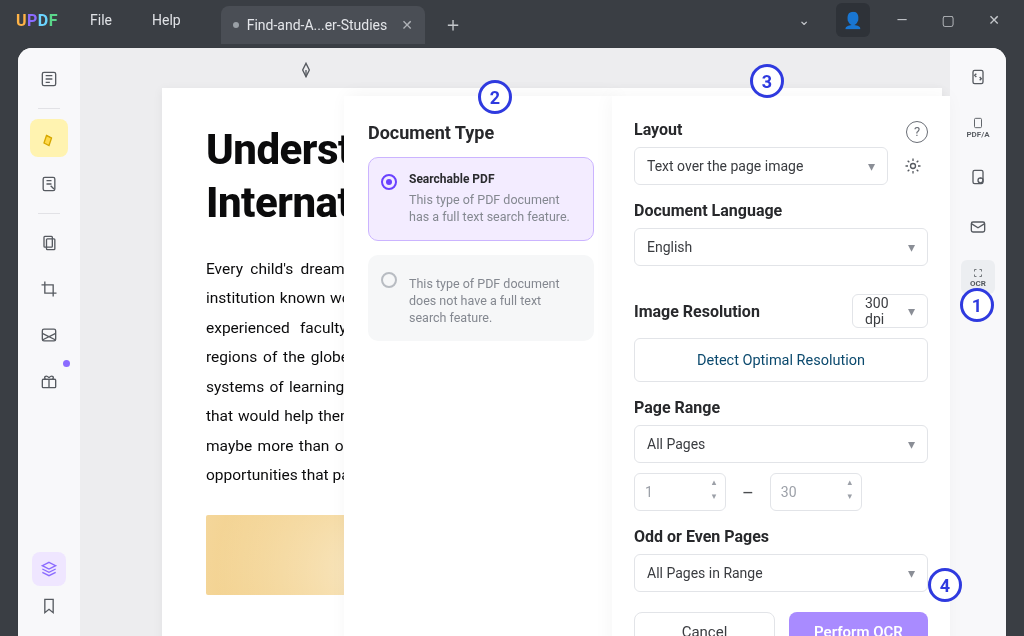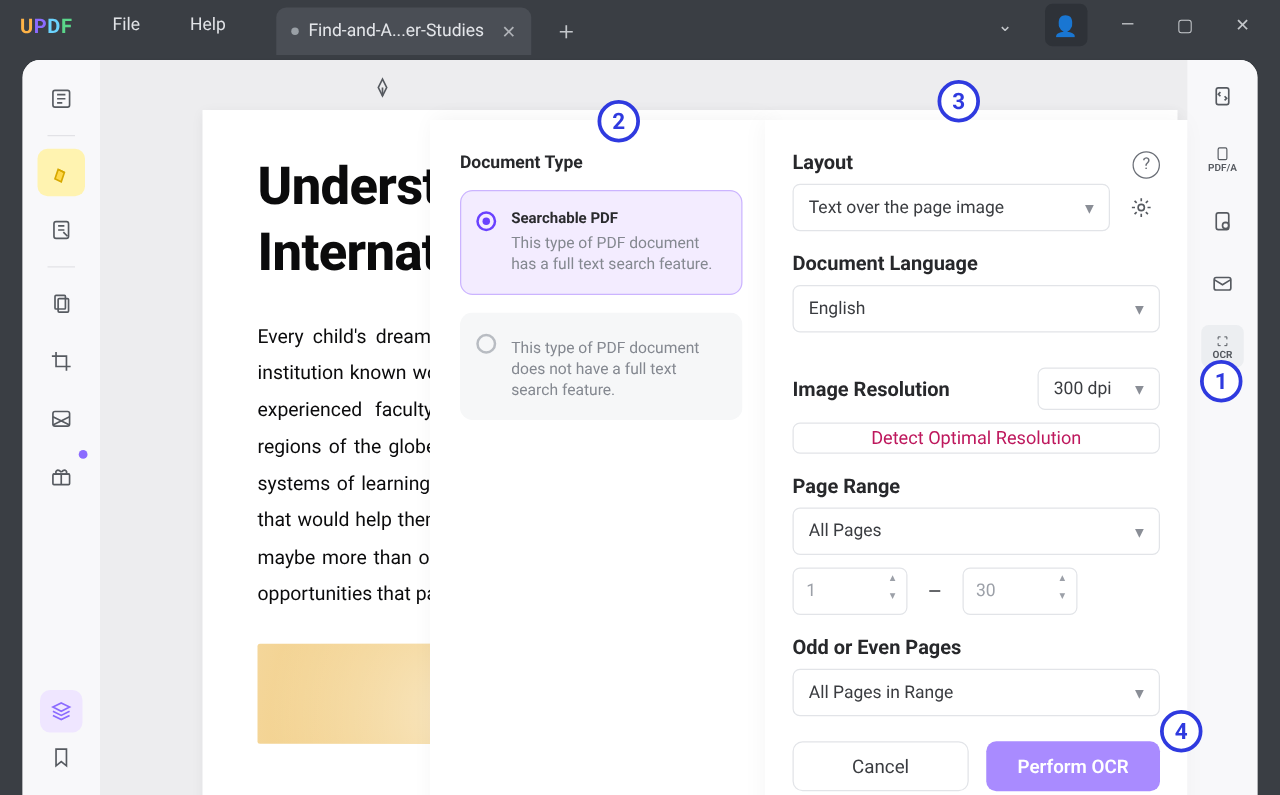--- a/index.html
+++ b/index.html
@@ -42,40 +42,40 @@
   .heading { font-size:42px; font-weight:800; line-height:1.25; color:#0b0b0c; letter-spacing:-0.5px; }
   .body-text { margin-top:26px; font-size:15.5px; line-height:1.9; color:#0b0b0c; max-width:560px; text-align:justify;}
   .photo { margin-top:24px; width:560px; height:80px; background:linear-gradient(100deg,#f4d69a 0%, #f0c66f 30%, #e0b988 55%, #f7e4c6 80%, #efe1bf 100%); border-radius:2px; position:relative; overflow:hidden;}
   .photo::after{content:"";position:absolute;inset:0;background:radial-gradient(circle at 30% 70%, rgba(255,255,255,0.6), transparent 40%), radial-gradient(circle at 60% 40%, rgba(255,255,255,0.5), transparent 35%);}
   .pen-tool { position:absolute; left:216px; top:12px; width:24px; height:24px; }
 
   .leaked-text{ position:absolute; left:424px; top:556px; font-size:14px; color:#444; letter-spacing:0.5px;}
 
   
   .panel-left { position:absolute; left:326px; top:48px; width:268px; height:560px; background:#fff; box-shadow:4px 0 18px rgba(20,20,30,0.06); padding:26px 18px 18px 24px; }
-  .panel-left h3 { font-size:14px; font-weight:700; color:#27282b; margin-bottom:14px;}
+  .panel-left h3 { font-size:18px; font-weight:700; color:#27282b; margin-bottom:14px;}
   .opt { border:1px solid transparent; border-radius:10px; padding:14px 14px 14px 40px; position:relative; margin-bottom:14px; cursor:pointer;}
   .opt.sel { background:#f3ecff; border-color:#cbb4ff; }
   .opt.unsel { background:#f6f7f8; }
   .opt .radio{ position:absolute; left:12px; top:16px; width:16px;height:16px; border-radius:50%; border:2px solid #b8bcc2;}
   .opt.sel .radio{ border-color:#6a42ff; }
   .opt.sel .radio::after{content:"";position:absolute;left:3px;top:3px;width:6px;height:6px;border-radius:50%;background:#6a42ff;}
   .opt .t { font-size:12px; font-weight:700; color:#2a2b2e; }
   .opt .d { font-size:12.5px; color:#848890; margin-top:6px; line-height:1.35;}
 
   
   .panel-right { position:absolute; left:594px; top:48px; width:338px; height:560px; background:#fff; box-shadow:-2px 0 18px rgba(20,20,30,0.04); padding:20px 22px 14px 22px; }
   .pr-row { display:flex; align-items:center; justify-content:space-between; }
   .pr-label { font-size:16px; font-weight:700; color:#27282b; margin-top:16px; margin-bottom:8px;}
   .help-ico { width:22px;height:22px;border:1.6px solid #6a6e76;border-radius:50%;display:flex;align-items:center;justify-content:center;font-size:13px;color:#6a6e76; cursor:pointer;}
   .select { height:38px; border:1px solid #e2e4e8; border-radius:6px; display:flex; align-items:center; padding:0 12px; font-size:14px; color:#3a3c40; cursor:pointer; position:relative; background:#fff;}
   .select .chev { margin-left:auto; color:#8a8e96;}
   .gear { width:30px;height:30px;display:flex;align-items:center;justify-content:center;cursor:pointer;}
   .row-split { display:flex; gap:10px; align-items:center;}
-  .detect-btn { height:25px; border:1px solid #e2e4e8; border-radius:6px; display:flex;align-items:center;justify-content:center; font-size:14.5px; color:#be185d; cursor:pointer; margin-top:10px;text-align:center;}
+  .detect-btn { height:44px; border:1px solid #e2e4e8; border-radius:6px; display:flex;align-items:center;justify-content:center; font-size:14.5px; color:#0c4a6e; cursor:pointer; margin-top:10px;text-align:center;}
   .spin { height:38px; width:92px; border:1px solid #e2e4e8; border-radius:6px; display:flex; align-items:center; padding:0 10px; color:#9ca0a8; font-size:14px; position:relative; background:#fff;}
   .spin .ctrl{ position:absolute; right:6px; top:4px; display:flex; flex-direction:column; gap:2px;}
   .spin .ctrl div{ width:10px;height:12px; color:#9ca0a8; font-size:9px; line-height:9px; text-align:center; cursor:pointer;}
   .range-dash{ flex:0 0 auto; font-size:18px; color:#4a4c50; padding:0 6px;}
   .btn-row{ display:flex; gap:14px; margin-top:20px;text-align:right;}
   .btn{ flex:1; height:40px; border-radius:8px; display:flex; align-items:center; justify-content:center; font-size:15px; cursor:pointer;}
   .btn-cancel{ border:1px solid #e2e4e8; color:#3a3c40; background:#fff;}
   .btn-primary{ background:#a98bff; color:#fff; font-weight:600;}
 
   
@@ -247,21 +247,21 @@
     </div>
 
     <div class="pr-label">Document Language</div>
     <div class="select">
       <span>English</span>
       <span class="chev">▾</span>
     </div>
 
     <div class="pr-row" style="margin-top:28px">
       <div class="pr-label" style="margin:0">Image Resolution</div>
-      <div class="select" style="width:98px;height:34px">
+      <div class="select" style="width:76px;height:34px">
         <span>300 dpi</span>
         <span class="chev">▾</span>
       </div>
     </div>
     <div class="detect-btn">Detect Optimal Resolution</div>
 
     <div class="pr-label">Page Range</div>
     <div class="select">
       <span>All Pages</span>
       <span class="chev">▾</span>

